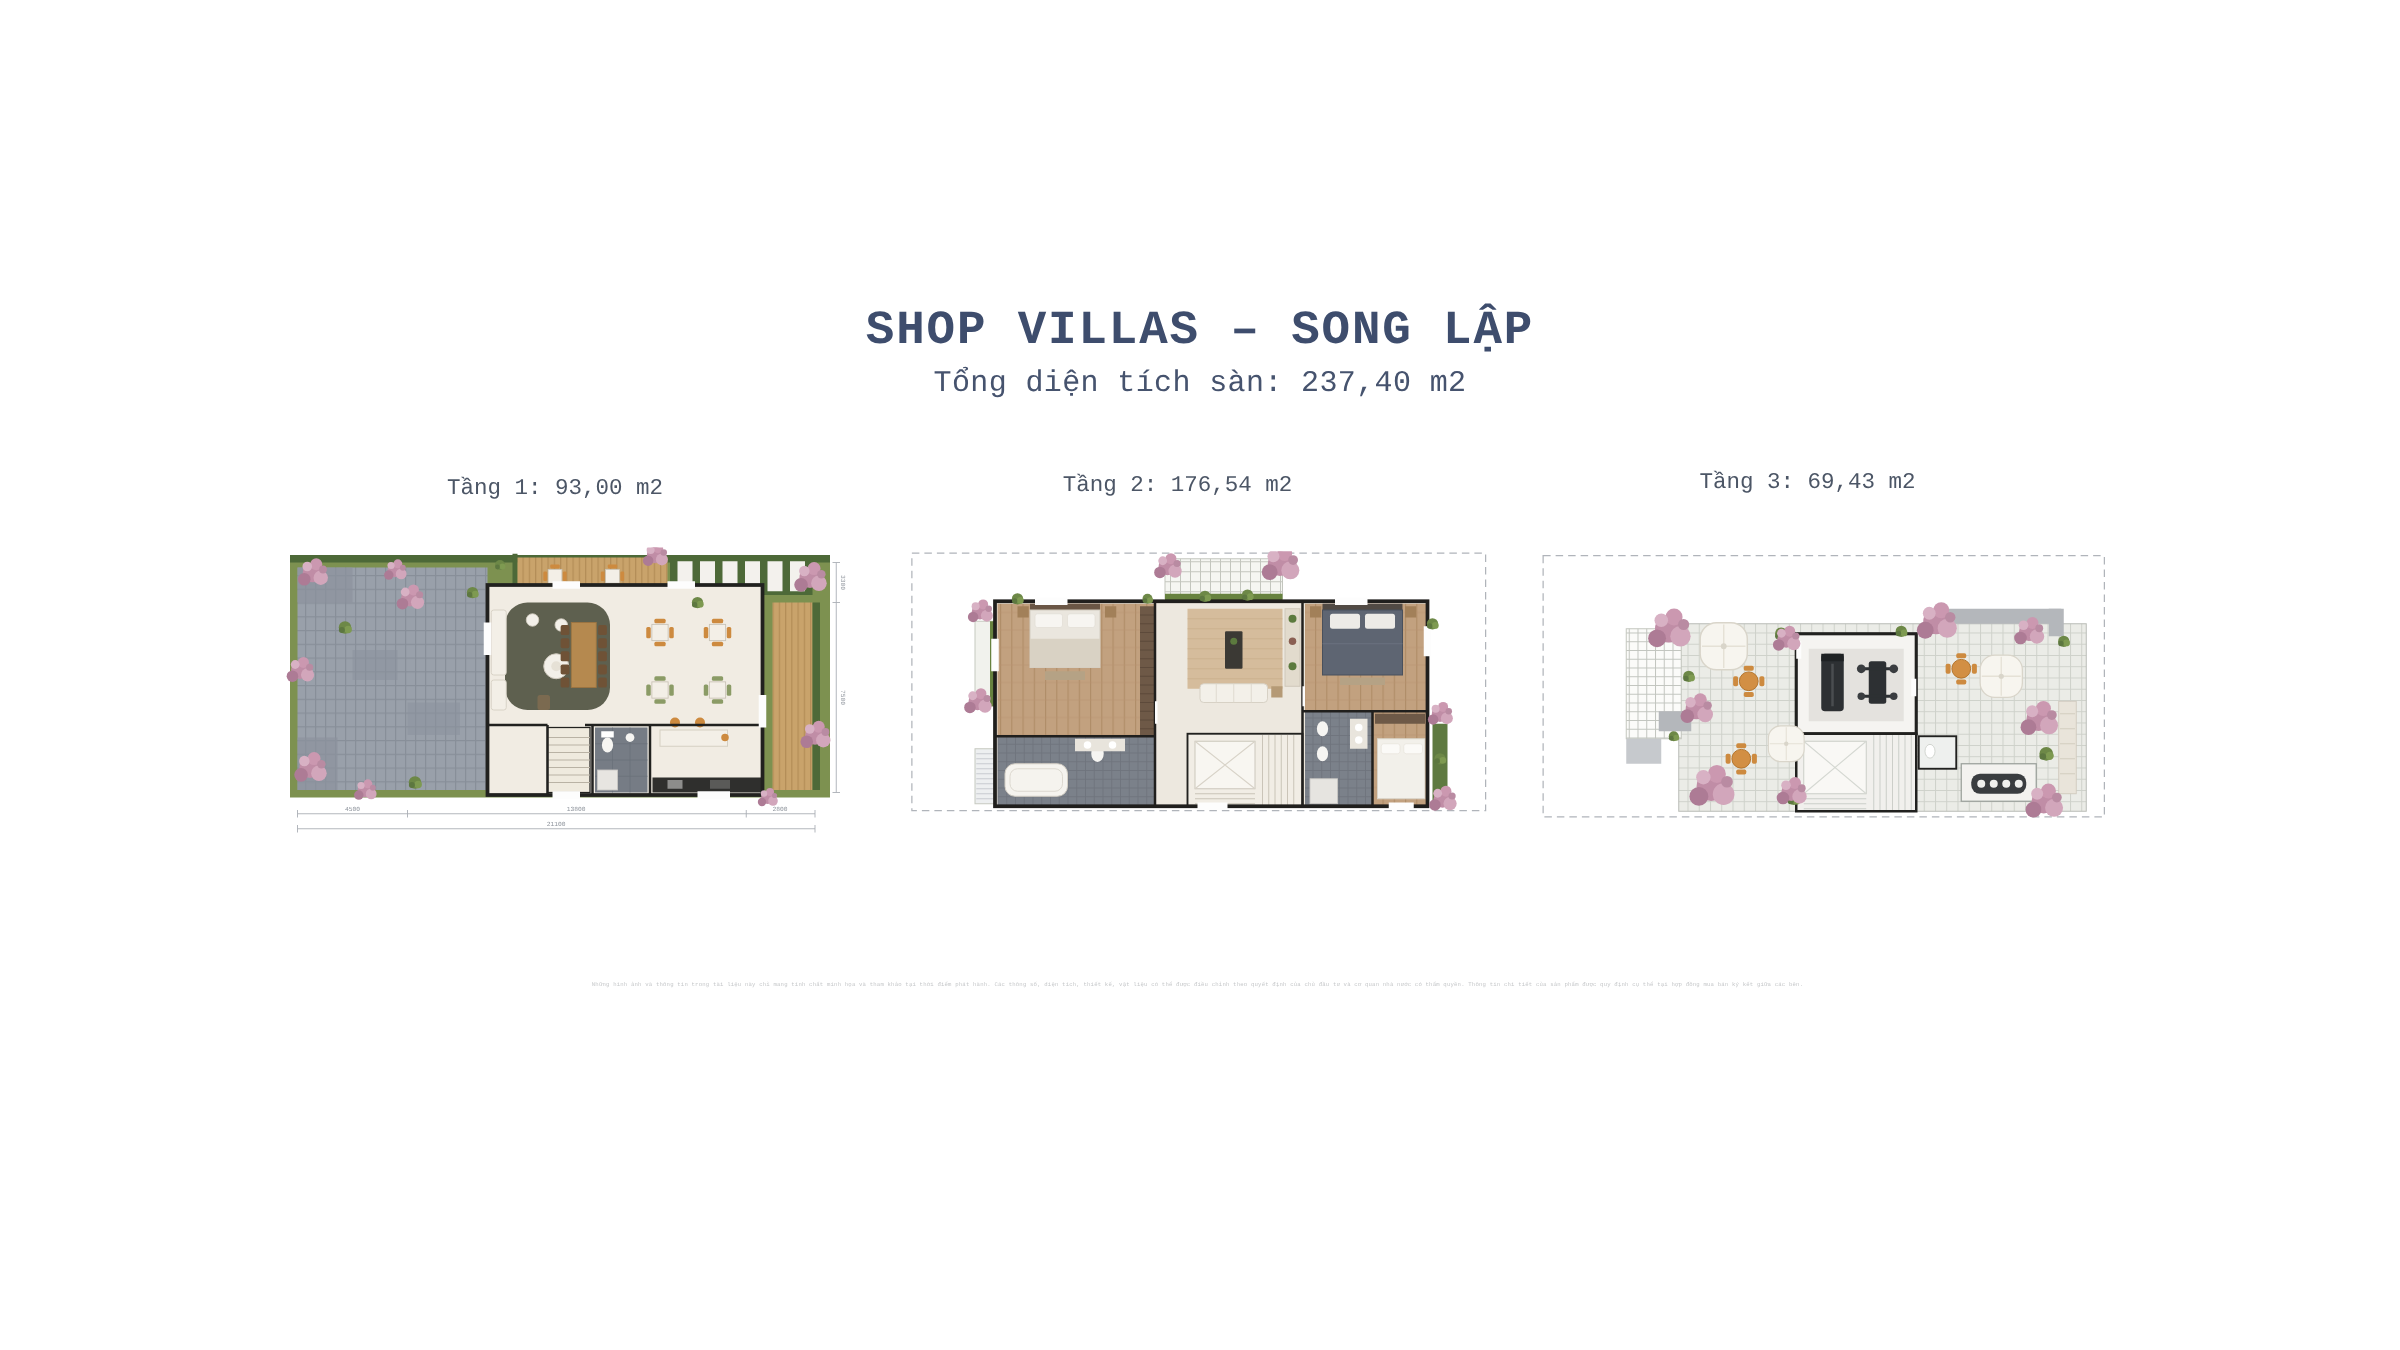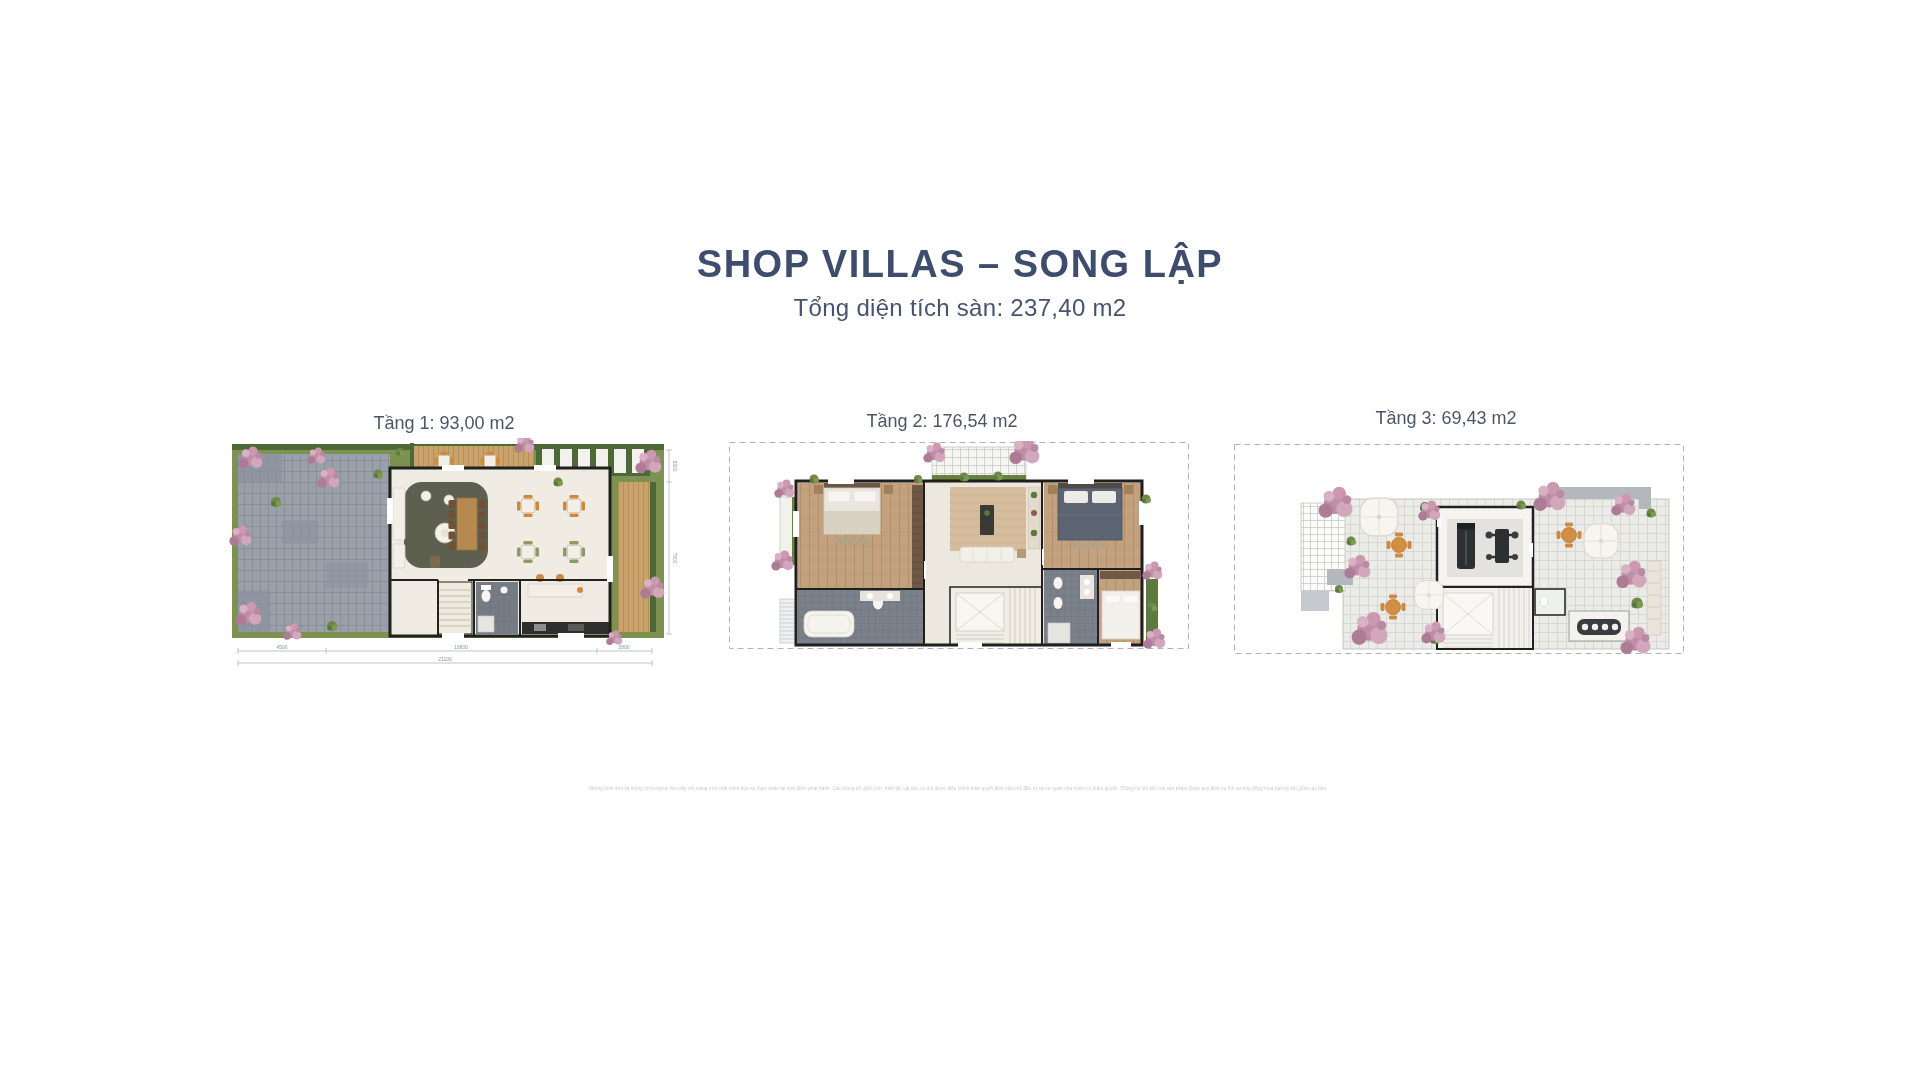--- a/index.html
+++ b/index.html
@@ -1,22 +1,22 @@
 <!DOCTYPE html>
 <html><head>
 <meta charset="utf-8">
 <style>
   html,body{margin:0;padding:0;background:#ffffff;}
   .stage{position:relative;width:1920px;height:1080px;background:#ffffff;overflow:hidden;
-         font-family:Liberation Sans, sans-serif;}
+         font-family:Liberation Mono, monospace;}
   .title{position:absolute;left:960px;top:243px;transform:translateX(-50%);
          font-size:38px;font-weight:700;color:#3e4d6d;letter-spacing:1.5px;white-space:nowrap;margin:0;}
   .subtitle{position:absolute;left:960px;top:294px;transform:translateX(-50%);
          font-size:24px;color:#46536e;letter-spacing:.3px;white-space:nowrap;}
-  .plan-label{position:absolute;transform:translateX(-50%);font-size:18px;color:#4c5666;white-space:nowrap;margin-top:32px;}
+  .plan-label{position:absolute;transform:translateX(-50%);font-size:18px;color:#4c5666;white-space:nowrap;}
   .plan{position:absolute;}
   .disclaimer{position:absolute;left:958px;top:786px;transform:translateX(-50%);
          font-size:4.5px;color:#c5c7c9;letter-spacing:.15px;white-space:nowrap;}
   .dimtxt{font-size:5px;fill:#8d939b;}
 </style>
 </head>
 <body>
 
 <div class="stage">
 

